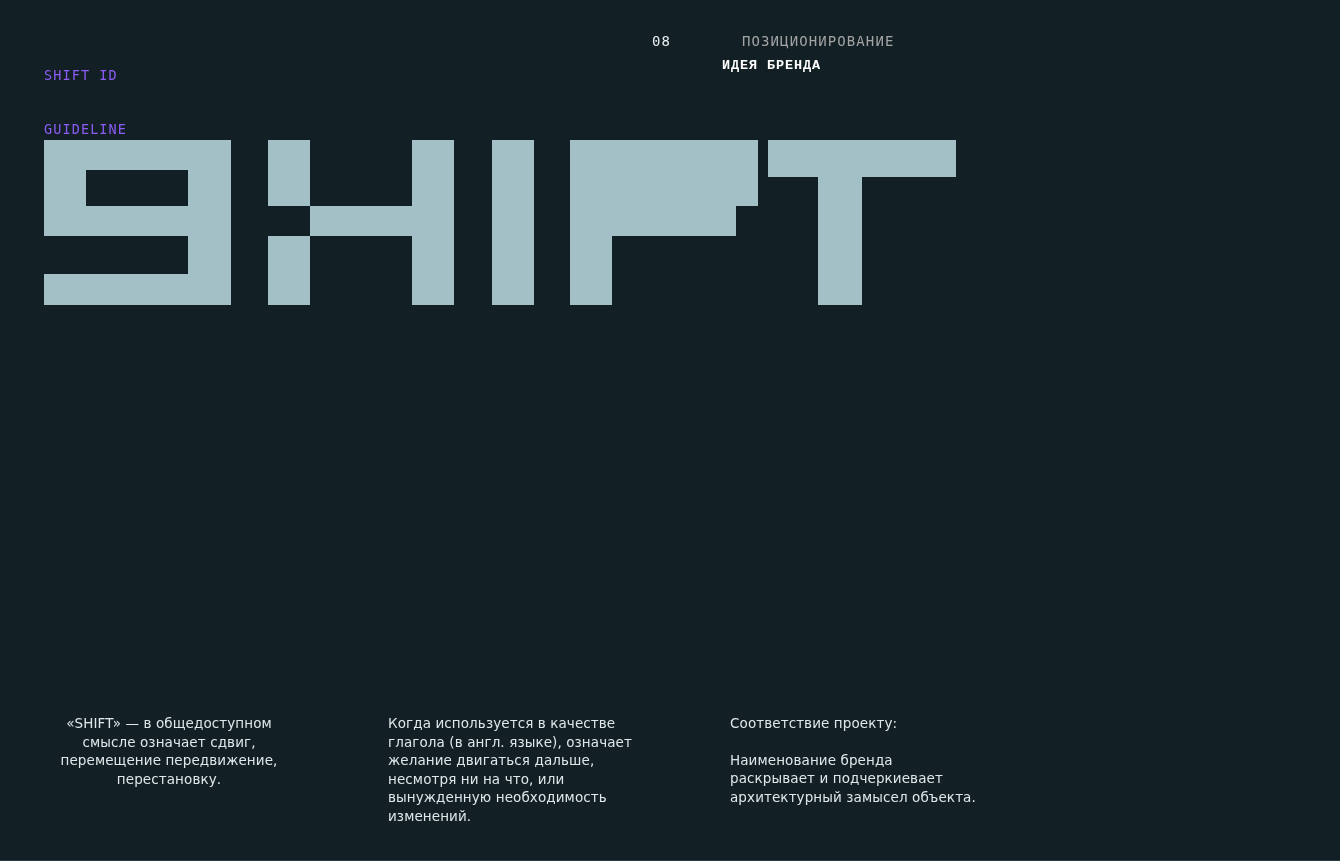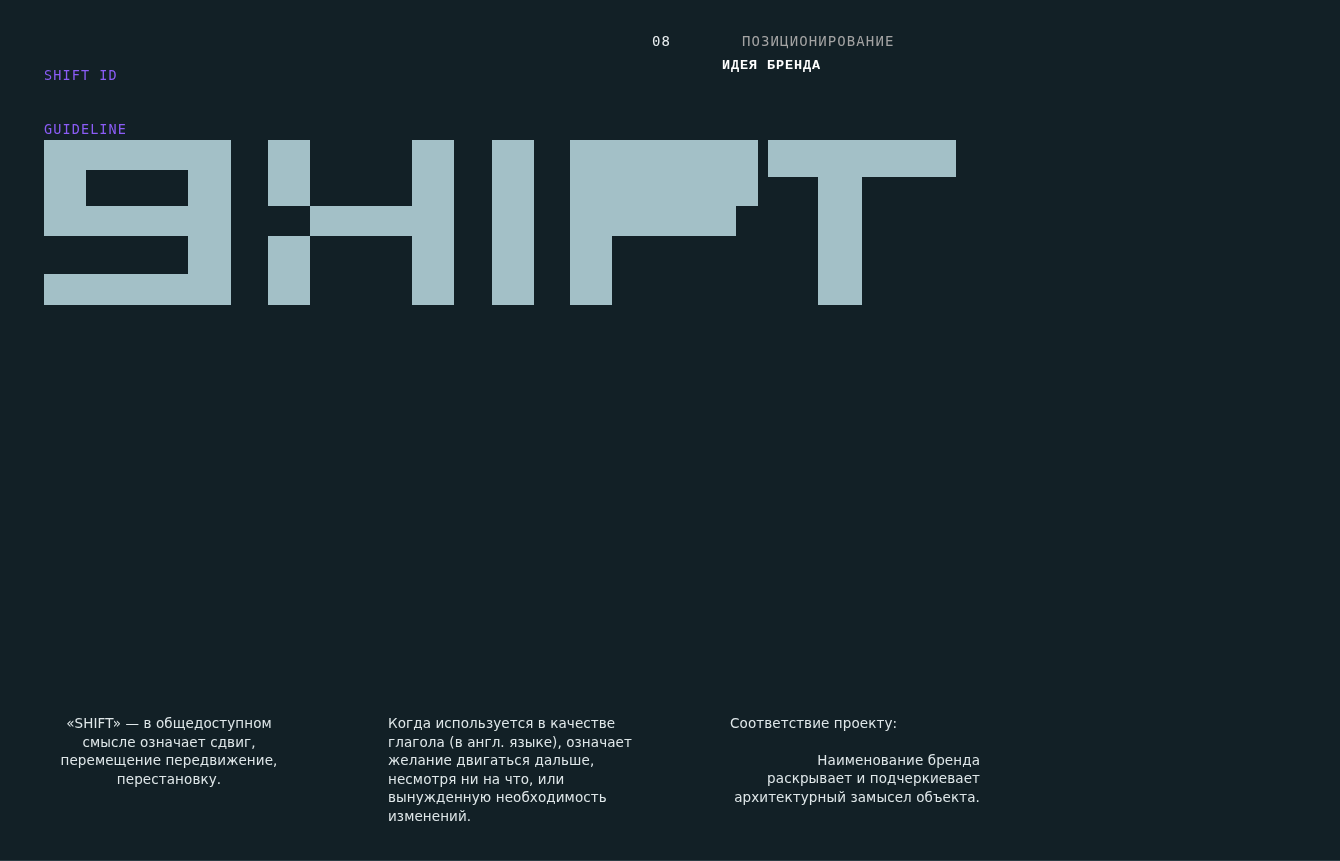--- a/index.html
+++ b/index.html
@@ -91,21 +91,20 @@
     font-size: 13.5px;
     line-height: 18.5px;
     color: #dfe7e9;
     letter-spacing: 0.1px;
   }
   .col p {
     margin: 0;
   }
   .col p + p {
     margin-top: 18px;
-    text-align: right;
   }
   .col-1 { left: 44px;  top: 14px; width: 250px; text-align: center; }
   .col-2 { left: 388px; top: 14px; width: 268px; }
   .col-3 { left: 722px; top: 14px; width: 250px; margin-left: 8px; }
 
   
   .rule {
     position: absolute;
     bottom: 0;
     height: 1px;

